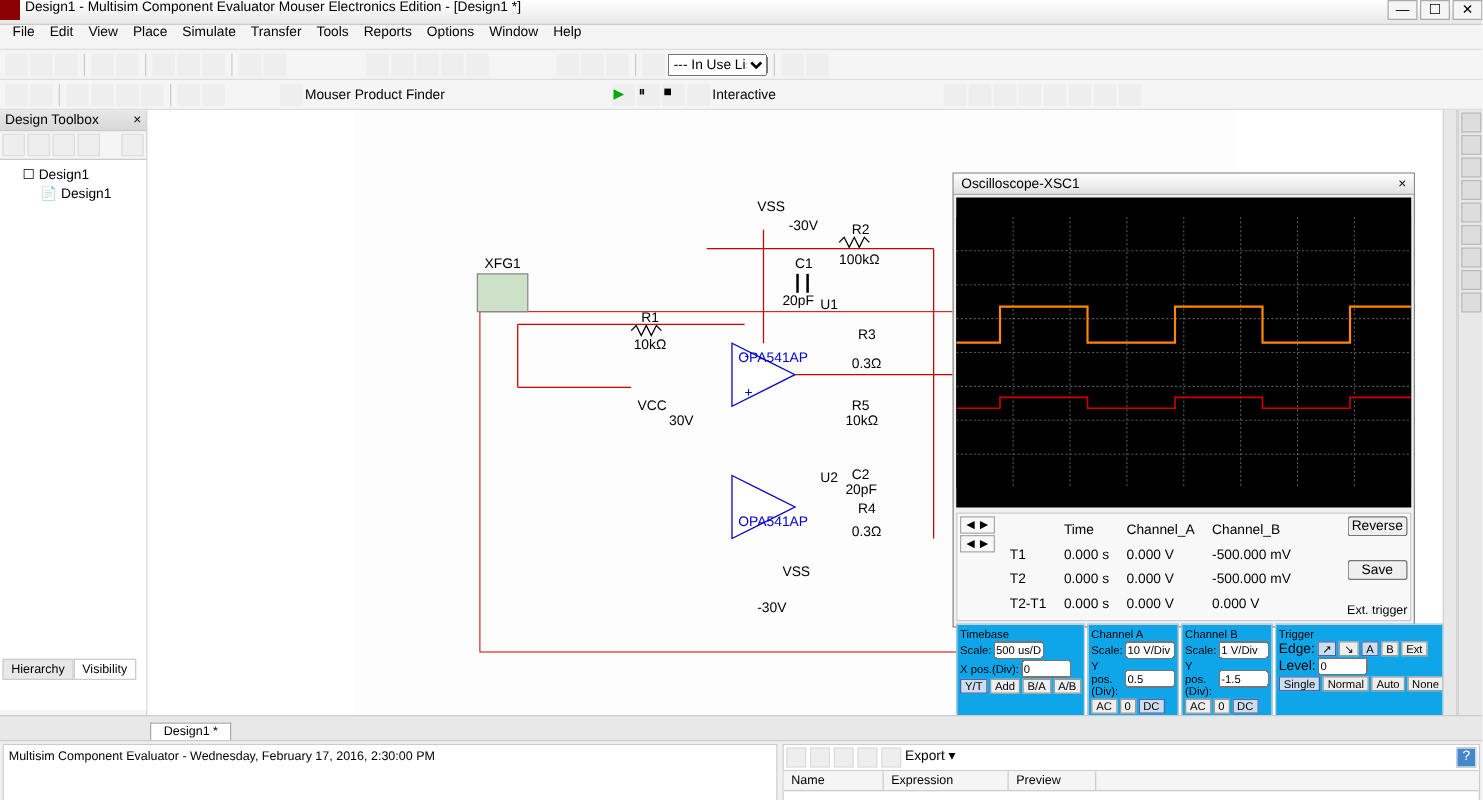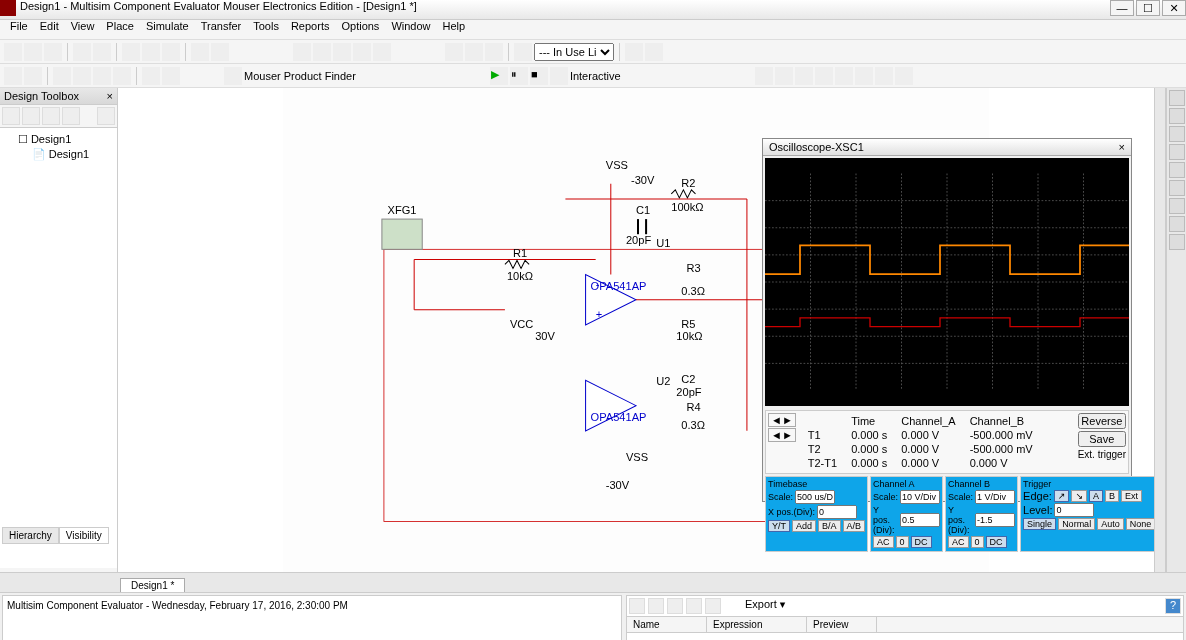--- a/index.html
+++ b/index.html
@@ -295,21 +295,21 @@
                   <td>-500.000 mV</td>
                 </tr>
             <tr>
                   <td>T2-T1</td>
                   <td>0.000 s</td>
                   <td>0.000 V</td>
                   <td>0.000 V</td>
                 </tr>
           </tbody>
             </table>
-          <div style="margin-left:auto;display:flex;flex-direction:column;gap:2px">
+          <div style="margin-left:auto;display:flex;flex-direction:column;gap:19px">
             <button class="btn">Reverse</button>
             <button class="btn">Save</button>
             <span style="font-size:10px">Ext. trigger</span>
           </div>
         </div>
         <div class="scope-panels">
           <div class="scope-panel">
             <div class="hdr">Timebase</div>
             <div class="row">Scale: <input value="500 us/Div" style=""></div>
             <div class="row">X pos.(Div): <input value="0" style=""></div>
@@ -394,21 +394,21 @@
     <div class="content">Multisim Component Evaluator  -  Wednesday, February 17, 2016, 2:30:00 PM</div>
 
   </div>
   <div class="bottom-right">
     <div class="br-toolbar">
       <div></div>
       <div></div>
       <div></div>
       <div></div>
       <div></div>
-      <span style="margin-left:21px;cursor:pointer">Export ▾</span>
+      <span style="margin-left:0;cursor:pointer">Export ▾</span>
       <div style="margin-left:auto;background:#48c;color:#fff;text-align:center">?</div>
     </div>
     <div class="br-header">
       <div style="width:80px">Name</div>
       <div style="width:100px">Expression</div>
       <div style="width:70px">Preview</div>
     </div>
   </div>
 </div>
 

